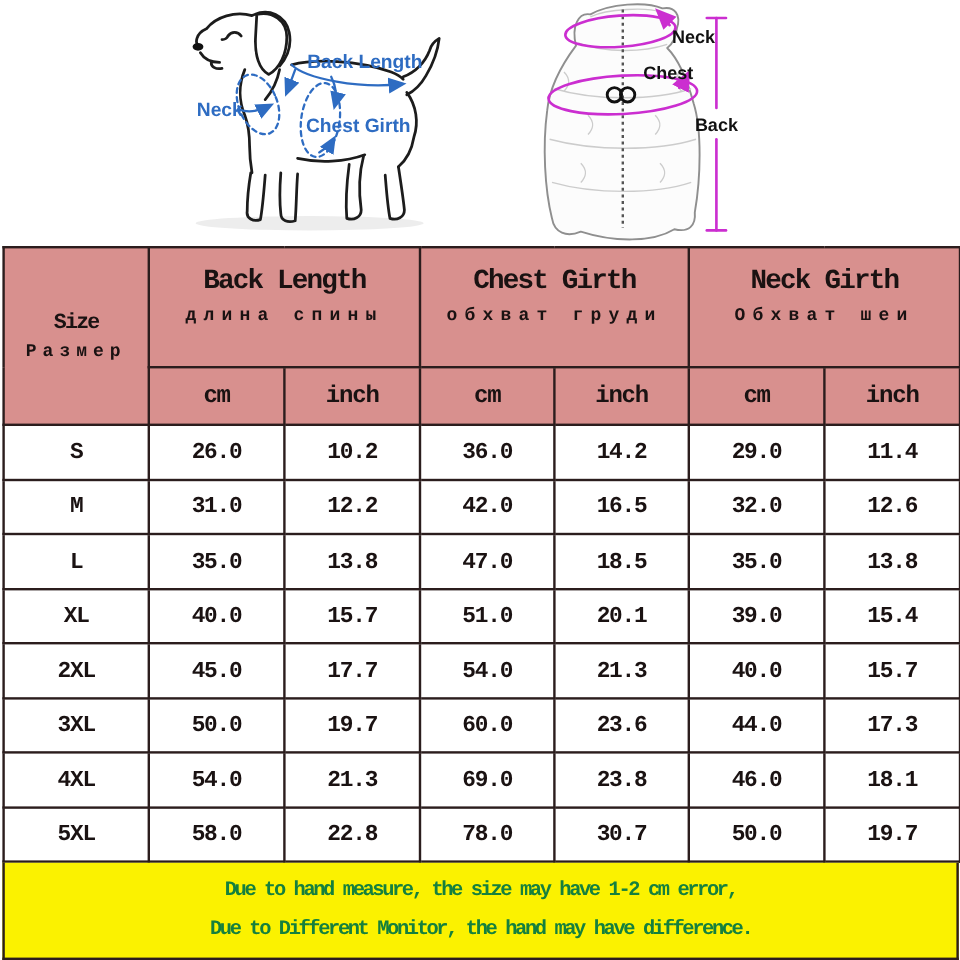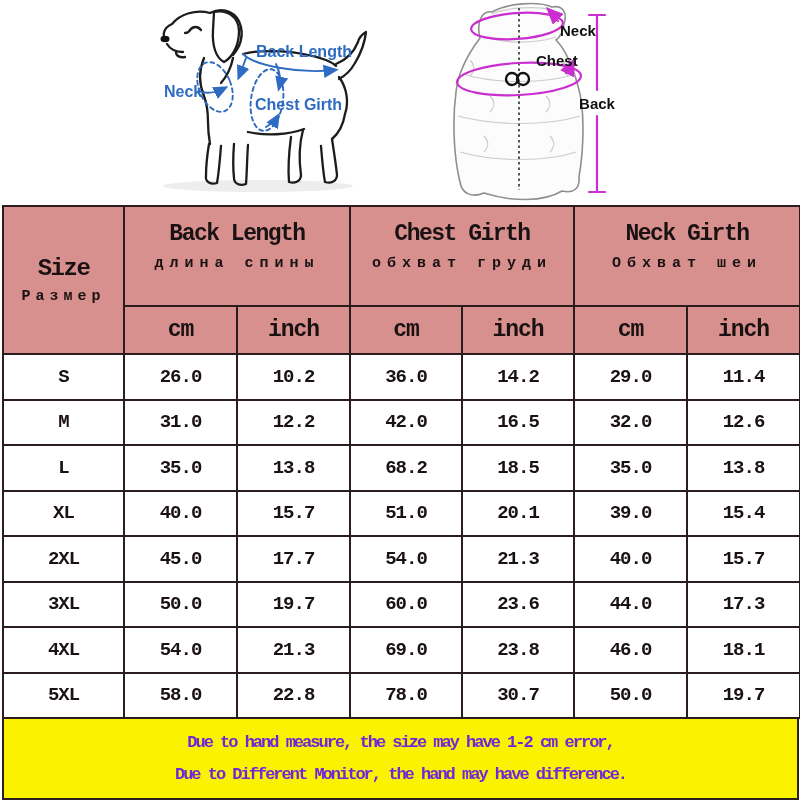--- a/index.html
+++ b/index.html
@@ -22,31 +22,31 @@
     border:2px solid #2b1d1d;text-align:center;vertical-align:middle;
     padding:0;color:#1a1212;
   }
   thead th{background:#d8908e;}
   tr.hdr-row{height:100px;}
   tr.unit-row{height:48px;}
   tbody tr{height:45.5px;}
   .h-en{font-size:23px;font-weight:bold;letter-spacing:-1.5px;}
   .h-ru{font-size:15px;font-weight:bold;letter-spacing:6px;margin-top:8px;text-align:center;}
   th.grp{vertical-align:top;padding-top:14px;}
-  th.size-th .h-en{font-size:24px;}
+  th.size-th .h-en{font-size:18px;}
   th.size-th .h-ru{letter-spacing:5px;margin-top:6px;}
-  th.unit{font-size:23px;font-weight:bold;letter-spacing:-1px;background:#d8908e;}
+  th.unit{font-size:20px;font-weight:bold;letter-spacing:-1px;background:#d8908e;}
   tbody th.sz{font-size:19px;font-weight:bold;letter-spacing:-1px;background:#fff;}
   tbody td{font-size:19px;font-weight:bold;letter-spacing:-1px;background:#fff;margin-left:20px;}
 
   .footer{
     flex:1 1 auto;margin-left:2px;width:797px;box-sizing:border-box;
     background:#fbf200;border:2px solid #2b1d1d;border-top:none;
     display:flex;flex-direction:column;justify-content:space-evenly;align-items:center;
-    font-size:17px;font-weight:bold;letter-spacing:-2px;color:#6d28d9;
+    font-size:17px;font-weight:bold;letter-spacing:-2px;color:#15803d;
   }
   .diagram-label{font-family:"Liberation Sans",sans-serif;}
 </style>
 </head>
 <body>
 
 <div class="page">
 
   <div class="hero">
 
@@ -200,21 +200,21 @@
         <td>12.2</td>
         <td>42.0</td>
         <td>16.5</td>
         <td>32.0</td>
         <td>12.6</td>
       </tr>
       <tr>
         <th class="sz">L</th>
         <td>35.0</td>
         <td>13.8</td>
-        <td>68.2</td>
+        <td>47.0</td>
         <td>18.5</td>
         <td>35.0</td>
         <td>13.8</td>
       </tr>
       <tr>
         <th class="sz">XL</th>
         <td>40.0</td>
         <td>15.7</td>
         <td>51.0</td>
         <td>20.1</td>

